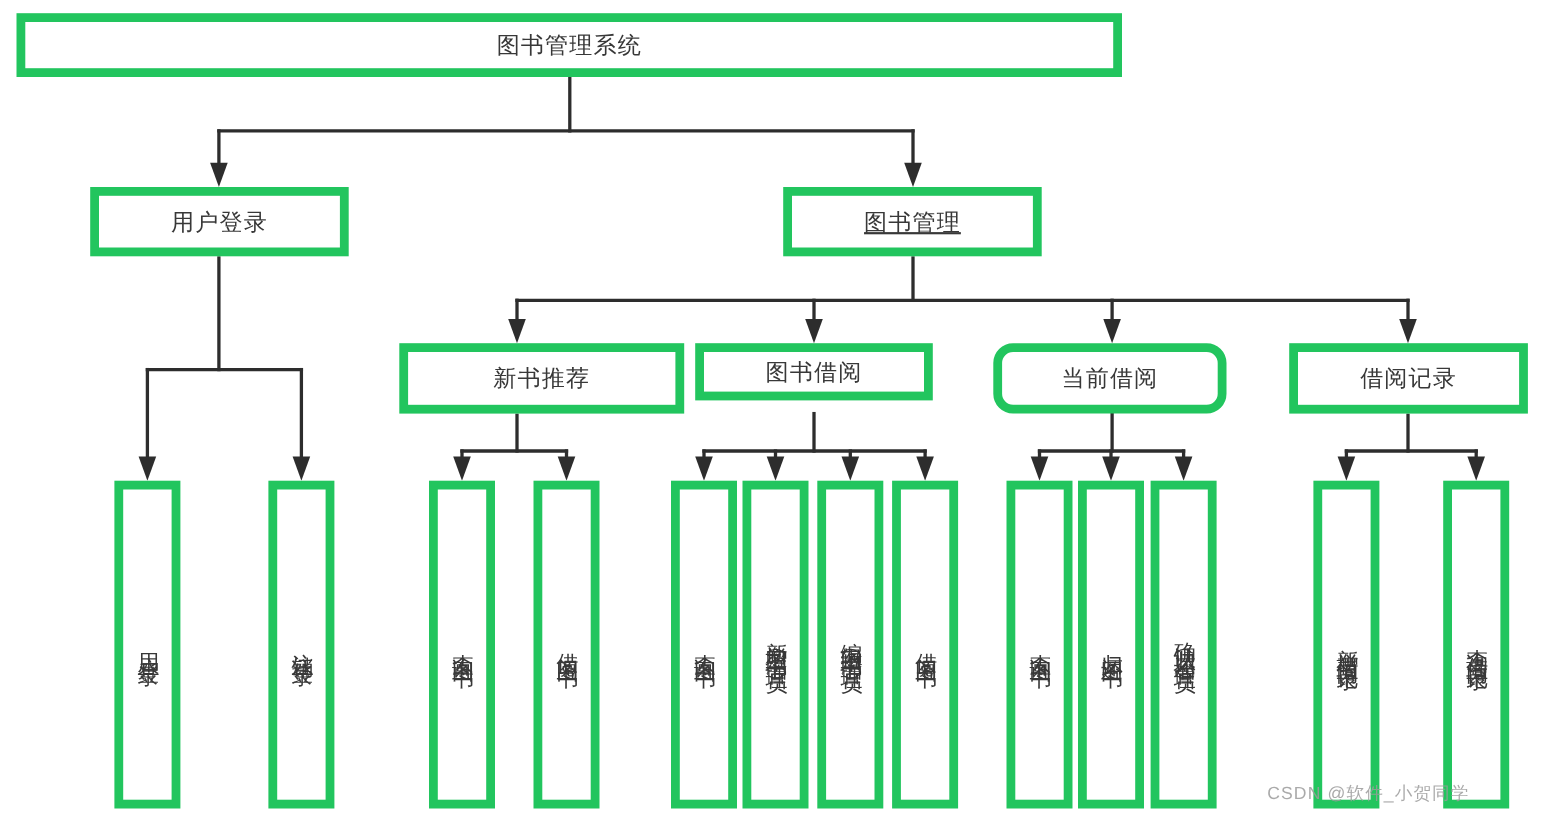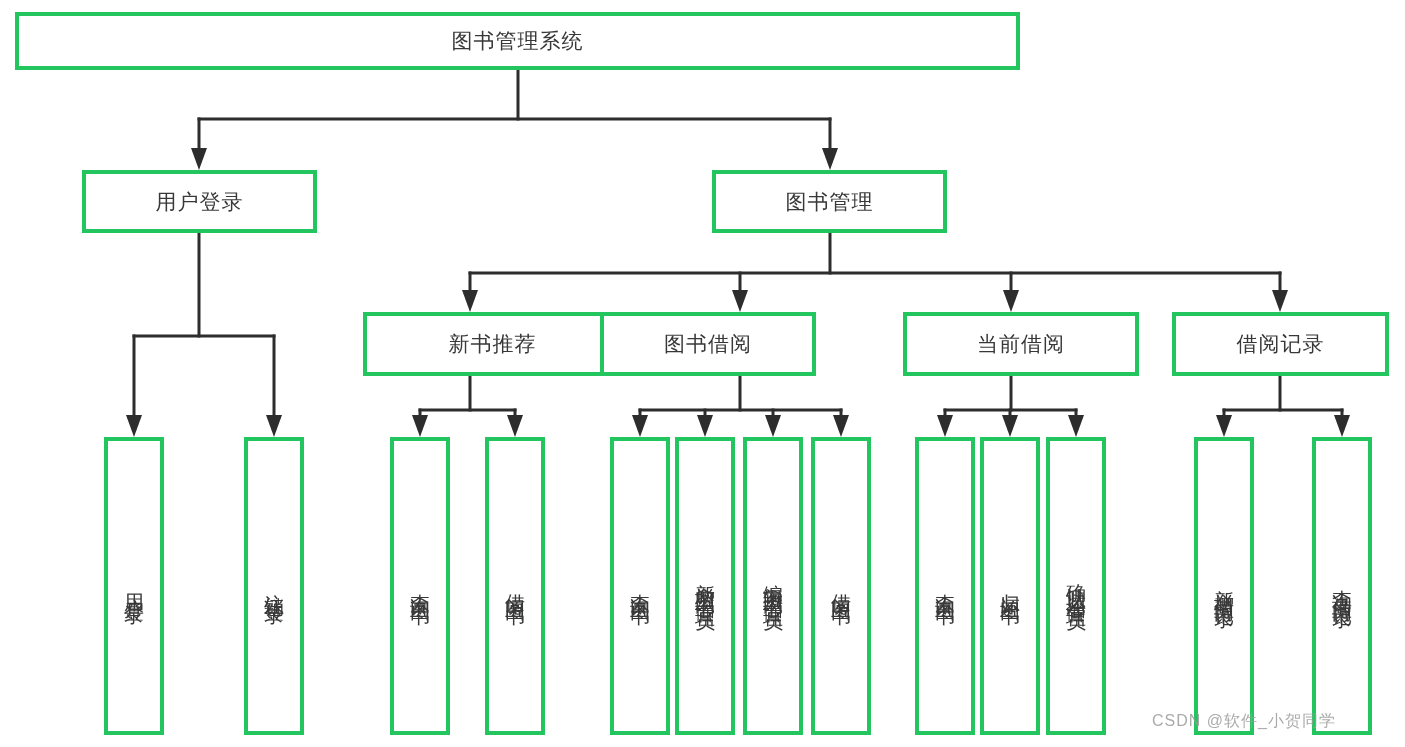--- a/index.html
+++ b/index.html
@@ -12,43 +12,43 @@
     overflow: hidden;
   }
   .connectors {
     position: absolute;
     left: 0; top: 0;
     z-index: 0;
   }
   .node {
     position: absolute;
     box-sizing: border-box;
-    border: 4px solid #22c55e;
+    border: 8px solid #22c55e;
     background: #ffffff;
     display: flex;
     align-items: center;
     justify-content: center;
     color: #383838;
     z-index: 1;
   }
   .hnode { font-size: 21px; letter-spacing: 1px; }
   .vnode span {
     writing-mode: vertical-rl;
     font-size: 20px;
     line-height: 1.05;
     letter-spacing: 4px;
     color: #383838;
   }
   
   .n-root { left: 15px;   top: 12px;  width: 1005px; height: 58px; }
   .n-l2-0 { left: 82px;   top: 170px; width: 235px;  height: 63px; }
-  .n-l2-1 { left: 712px;  top: 170px; width: 235px;  height: 63px; }
+  .n-l2-1 { left: 712px;  top: 170px; width: 235px;  height: 63px; text-decoration: underline; }
   .n-l3-0 { left: 363px;  top: 312px; width: 259px;  height: 64px; }
-  .n-l3-1 { left: 600px;  top: 312px; width: 216px;  height: 64px; }
-  .n-l3-2 { left: 903px;  top: 312px; width: 236px;  height: 64px; }
+  .n-l3-1 { left: 632px;  top: 312px; width: 216px;  height: 52px; }
+  .n-l3-2 { left: 903px;  top: 312px; width: 212px;  height: 64px; border-radius: 18px; }
   .n-l3-3 { left: 1172px; top: 312px; width: 217px;  height: 64px; }
   
   .n-l4    { top: 437px; width: 60px; height: 298px; }
   .n-l4-0  { left: 104px; }
   .n-l4-1  { left: 244px; }
   .n-l4-2  { left: 390px; }
   .n-l4-3  { left: 485px; }
   .n-l4-4  { left: 610px; }
   .n-l4-5  { left: 675px; }
   .n-l4-6  { left: 743px; }

